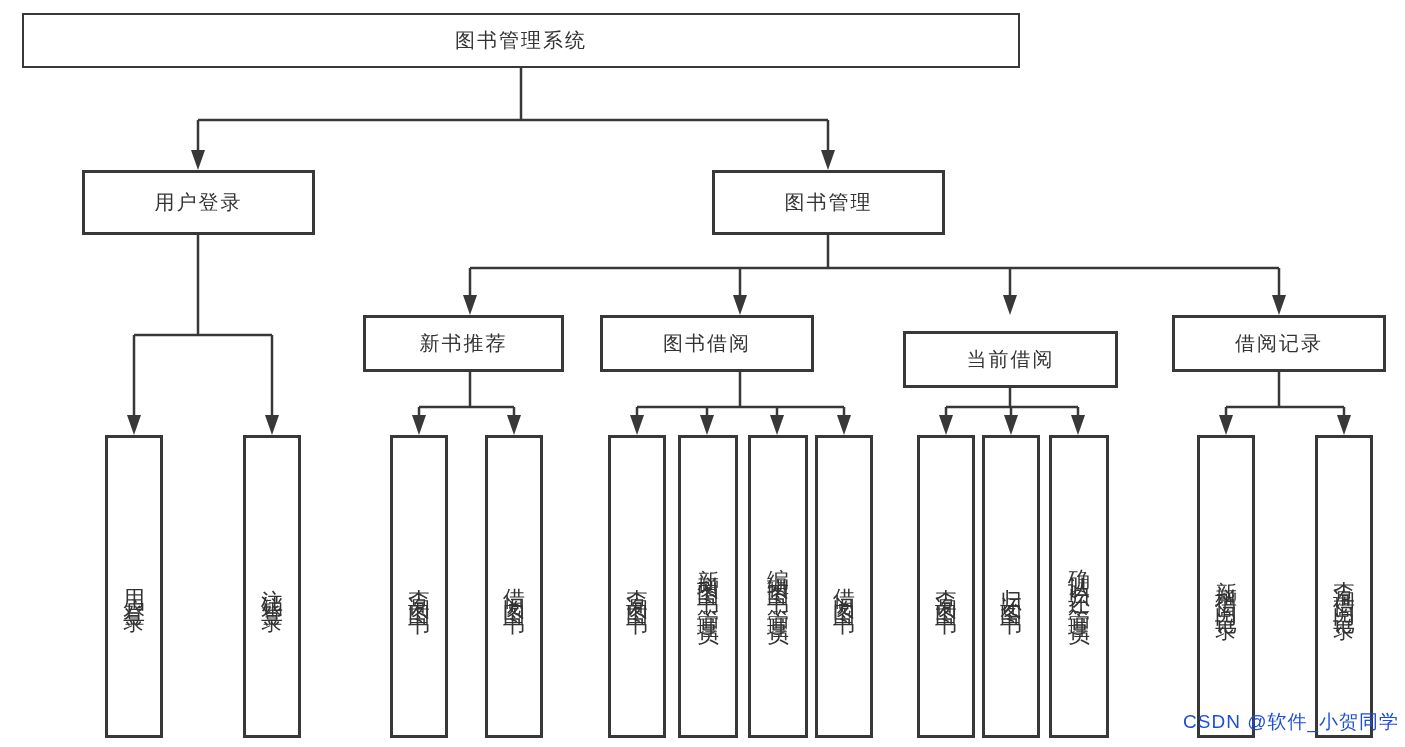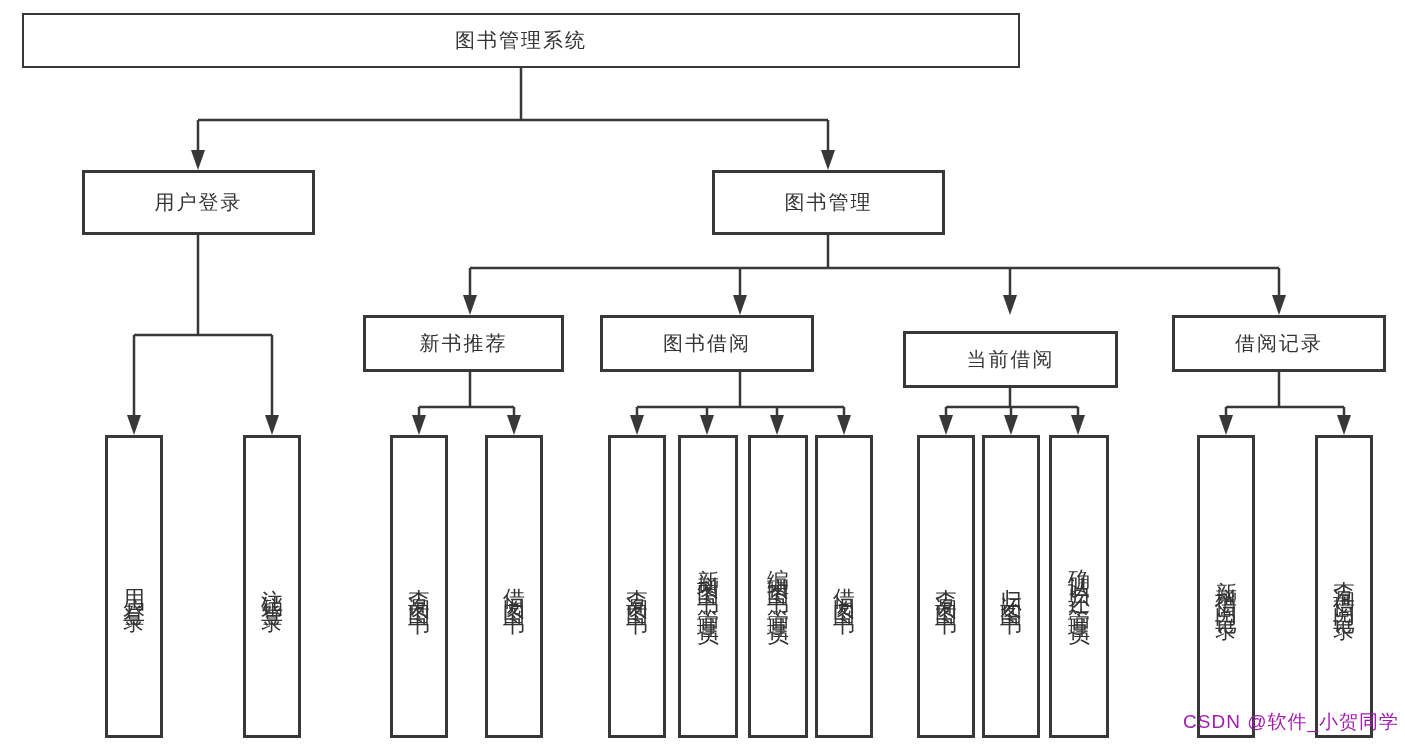--- a/index.html
+++ b/index.html
@@ -39,21 +39,21 @@
     font-size: 22px;
     line-height: 1;
     letter-spacing: 8px;
   }
   .watermark {
     position: absolute;
     right: 6px;
     bottom: 12px;
     font-size: 19px;
     letter-spacing: 1px;
-    color: #a21caf;
+    color: #1d4ed8;
     z-index: 5;
     white-space: nowrap;
   }
 </style>
 </head>
 <body>
 
 <div class="canvas">
 
   <svg class="connectors" viewBox="0 0 1405 747" xmlns="http://www.w3.org/2000/svg">

